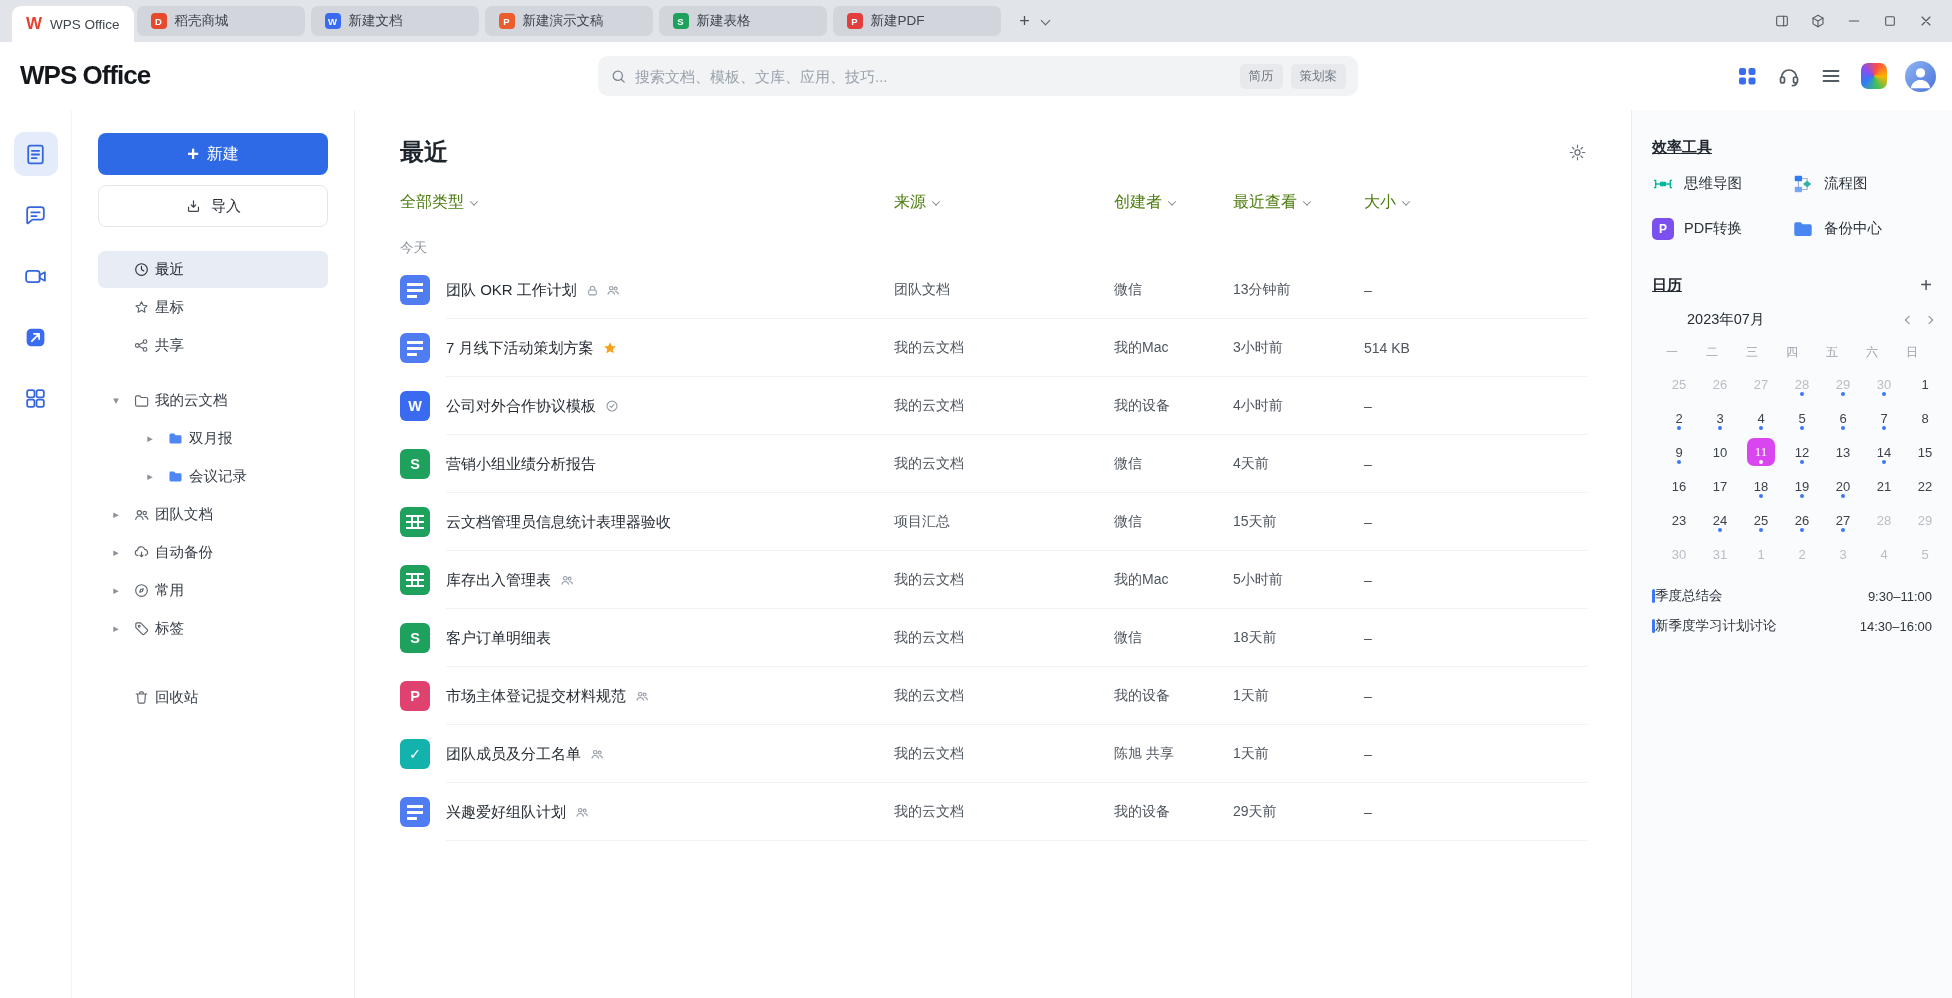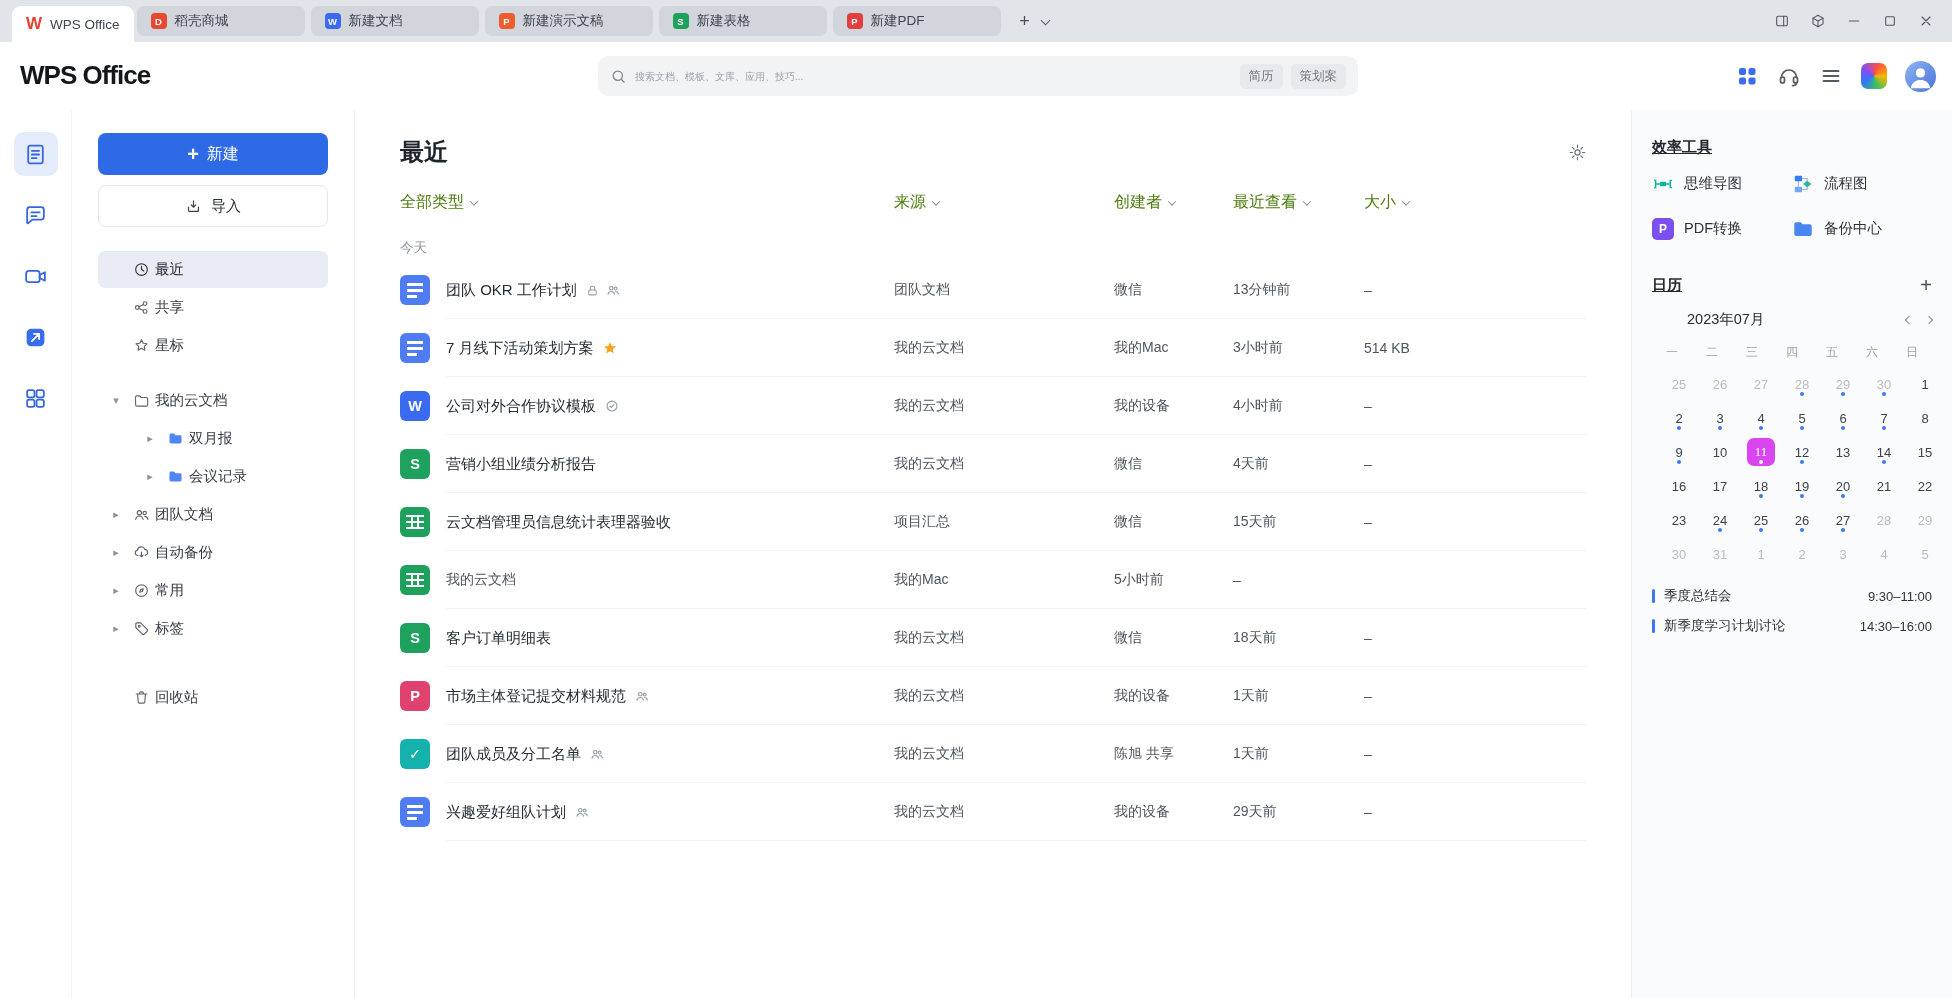--- a/index.html
+++ b/index.html
@@ -21,21 +21,21 @@
 .tab-chevron{margin:0 0 14px 2px;}
 .tb-spacer{flex:1;}
 .win-controls{display:flex;align-items:center;gap:8px;margin-bottom:7px;}
 .win-btn{width:28px;height:28px;display:flex;align-items:center;justify-content:center;border-radius:6px;}
 .win-btn svg{width:16px;height:16px;stroke:#51575f;fill:none;stroke-width:1.6;stroke-linecap:round;stroke-linejoin:round;}
 
 
 .header{height:68px;background:#fff;position:relative;flex:none;}
 .logo{position:absolute;left:20px;top:18px;font-size:26px;font-weight:800;letter-spacing:-1px;color:#14181d;}
 .search{position:absolute;left:598px;top:14px;width:760px;height:40px;background:#f1f3f5;border-radius:10px;display:flex;align-items:center;padding:0 12px;}
-.search input{flex:1;border:none;outline:none;background:transparent;font-size:10px;color:#2a3138;font-family:inherit;margin-left:8px;}
+.search input{flex:1;border:none;outline:none;background:transparent;font-size:15px;color:#2a3138;font-family:inherit;margin-left:8px;}
 .search input::placeholder{color:#9aa2ac;}
 .search-tags{display:flex;gap:8px;}
 .chip{background:#e7e9ed;color:#70777f;font-size:12.5px;padding:4px 9px;border-radius:5px;}
 .hdr-actions{position:absolute;right:16px;top:0;height:68px;display:flex;align-items:center;gap:18px;}
 .hicon{display:flex;align-items:center;justify-content:center;}
 .hicon svg{width:24px;height:24px;}
 .logo365{width:26px;height:26px;border-radius:7px;background:conic-gradient(from 20deg,#ff5040,#ffb400,#3ec15c,#2f7cf6,#8a4df0,#ff5040);}
 .avatar{width:31px;height:31px;border-radius:50%;background:linear-gradient(135deg,#8fb6f2,#4a72dc);overflow:hidden;display:flex;align-items:center;justify-content:center;}
 
 
@@ -106,21 +106,21 @@
 .cv-right{transform:rotate(-45deg);}
 .cal-week{display:grid;grid-template-columns:repeat(7,1fr);margin-top:15px;font-size:12px;color:#9aa2ab;text-align:center;}
 .cal-grid{display:grid;grid-template-columns:repeat(7,1fr);row-gap:4px;margin-top:8px;}
 .cal-cell{height:30px;display:flex;align-items:center;justify-content:center;}
 .daynum{width:28px;height:28px;border-radius:7px;display:flex;align-items:center;justify-content:center;font-size:13px;color:#3c434c;position:relative;margin-left:13px;}
 .cal-cell.muted .daynum{color:#b8bec6;}
 .cal-cell.selected .daynum{background:#d946ef;color:#fff;font-family:Liberation Serif, serif;}
 .dot{position:absolute;bottom:2px;left:50%;transform:translateX(-50%);width:4px;height:4px;border-radius:50%;background:#3b78f2;}
 .cal-cell.selected .dot{background:#fff;}
 .events{margin-top:12px;}
-.event{display:flex;align-items:center;gap:9px;height:30px;}
+.event{display:flex;align-items:center;height:30px;}
 .ebar{width:3px;height:14px;border-radius:2px;background:#3b78f2;flex:none;}
 .etitle{font-size:13.5px;color:#2e353d;flex:1;white-space:nowrap;overflow:hidden;text-overflow:ellipsis;}
 .etime{font-size:13px;color:#2e353d;}
 </style>
 </head>
 <body>
 
 <div class="window">
 
   <div class="tabbar">
@@ -286,36 +286,36 @@
                 <circle cx="12" cy="12" r="8.2"></circle>
                 <path d="M12 7.5V12l3.2 2"></path>
               </svg>
             </span>
           <span>最近</span>
         </div>
         <div class="nav-item">
           <span class="caret"></span>
           <span class="nicw">
               <svg class="nico" viewBox="0 0 24 24">
+                <path d="M12 4l2.4 4.9 5.4.7-3.9 3.7.9 5.3L12 16l-4.8 2.6.9-5.3L4.2 9.6l5.4-.7z"></path>
+              </svg>
+            </span>
+          <span>星标</span>
+        </div>
+        <div class="nav-item">
+          <span class="caret"></span>
+          <span class="nicw">
+              <svg class="nico" viewBox="0 0 24 24">
                 <circle cx="6" cy="12" r="2.6"></circle>
                 <circle cx="17" cy="6.5" r="2.6"></circle>
                 <circle cx="17" cy="17.5" r="2.6"></circle>
                 <path d="M8.4 10.8l6.2-3M8.4 13.2l6.2 3"></path>
               </svg>
             </span>
           <span>共享</span>
-        </div>
-        <div class="nav-item">
-          <span class="caret"></span>
-          <span class="nicw">
-              <svg class="nico" viewBox="0 0 24 24">
-                <path d="M12 4l2.4 4.9 5.4.7-3.9 3.7.9 5.3L12 16l-4.8 2.6.9-5.3L4.2 9.6l5.4-.7z"></path>
-              </svg>
-            </span>
-          <span>星标</span>
         </div>
 
         <div class="nav-gap"></div>
 
         <div class="nav-item">
           <span class="caret">▾</span>
           <span class="nicw">
               <svg class="nico" viewBox="0 0 24 24">
                 <path d="M3.5 7.5a2 2 0 0 1 2-2h4.2l2 2.3h7a2 2 0 0 1 2 2v8.2a2 2 0 0 1-2 2h-13a2 2 0 0 1-2-2z"></path>
               </svg>
@@ -527,20 +527,33 @@
     <div class="cell-sub">项目汇总</div>
     <div class="cell-sub">微信</div>
     <div class="cell-sub">15天前</div>
     <div class="cell-sub">–</div>
   </div>
 
   <div class="file-row">
     <div>
               <span class="file-ic fi-table"></span>
             </div>
+    <div class="cell-name">
+              <span class="fname">库存出入管理表</span>
+              <span class="badges">
+                <span>
+                  <svg viewBox="0 0 24 24" width="14" height="14" fill="none" stroke="#98a0aa" stroke-width="2" stroke-linecap="round">
+                    <circle cx="9" cy="9" r="3"></circle>
+                    <path d="M3.5 19c.6-3 2.8-4.5 5.5-4.5s4.9 1.5 5.5 4.5"></path>
+                    <circle cx="16.5" cy="9.5" r="2.5"></circle>
+                    <path d="M16.5 14.5c2.4 0 4.1 1.4 4.7 4"></path>
+                  </svg>
+                </span>
+              </span>
+            </div>
     <div class="cell-sub">我的云文档</div>
     <div class="cell-sub">我的Mac</div>
     <div class="cell-sub">5小时前</div>
     <div class="cell-sub">–</div>
   </div>
 
   <div class="file-row">
     <div>
               <span class="file-ic fi-sheet">S</span>
             </div>

